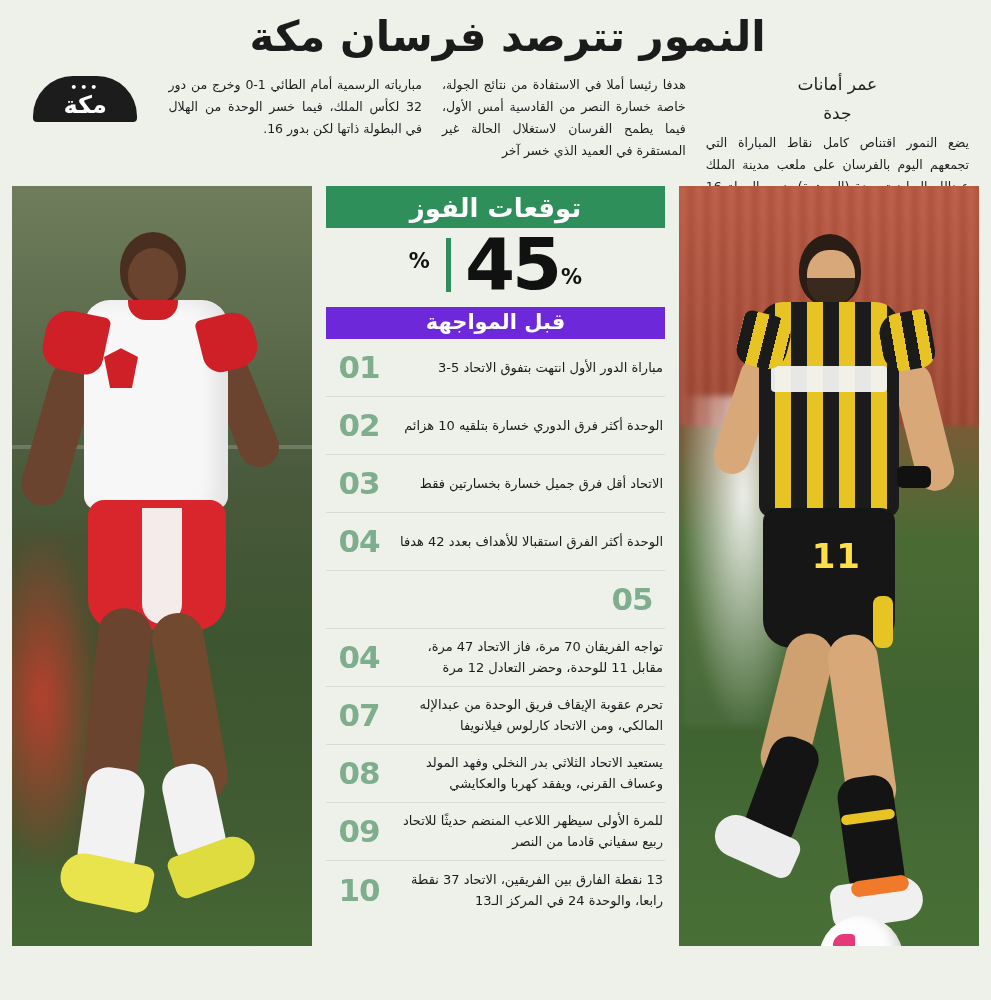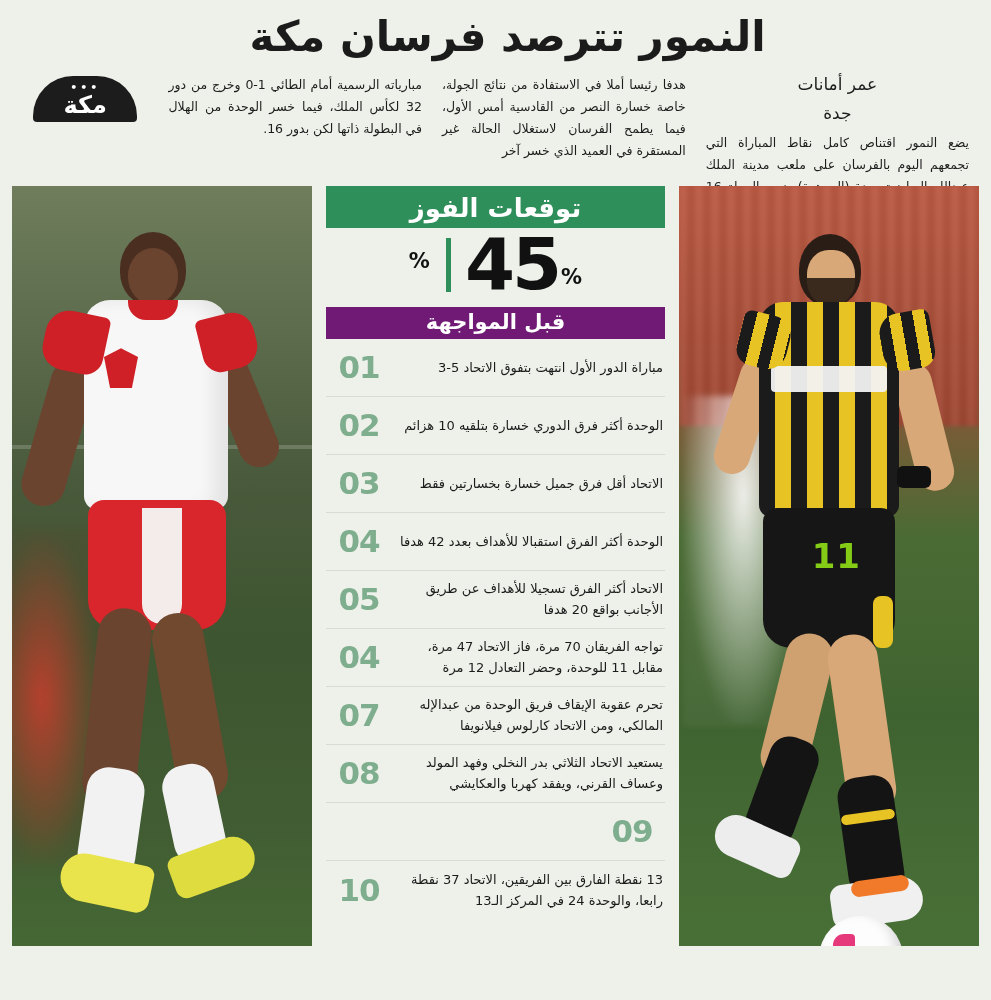--- a/index.html
+++ b/index.html
@@ -145,21 +145,21 @@
   }
   .divider-bar {
     width: 5px;
     height: 54px;
     background: #2f8f5b;
     margin: 0 8px;
   }
 
   
   .facts-title {
-    background: #701a75;
+    background: #6d28d9;
     color: #fff;
     text-align: center;
     font-size: 21px;
     font-weight: bold;
     padding: 3px 0 5px;
   }
   .fact {
     display: flex;
     flex-direction: row;
     align-items: center;
@@ -338,21 +338,21 @@
   .pr-shorts {
     position: absolute; right: 44px; top: 292px; width: 132px; height: 140px;
     background: #161616; border-radius: 14px 14px 28px 28px;
   }
   .pr-shorts-y {
     position: absolute; right: 46px; top: 380px; width: 20px; height: 52px;
     background: #e8c324; border-radius: 8px;
   }
   .pr-num {
     position: absolute; right: 78px; top: 320px;
-    color: #84cc16; font-size: 34px; font-weight: bold; letter-spacing: 1px;
+    color: #fde047; font-size: 34px; font-weight: bold; letter-spacing: 1px;
   }
   .pr-leg-l {
     position: absolute; right: 52px; top: 418px; width: 50px; height: 180px;
     background: #d8a878; border-radius: 24px; transform: rotate(-8deg);
   }
   .pr-leg-r {
     position: absolute; right: 118px; top: 416px; width: 48px; height: 150px;
     background: #cfa070; border-radius: 24px; transform: rotate(14deg);
   }
   .pr-sock-l {
@@ -494,36 +494,36 @@
       </div>
       <div class="fact">
         <div class="fact-txt">الاتحاد أقل فرق جميل خسارة بخسارتين فقط</div>
         <div class="fact-num">03</div>
       </div>
       <div class="fact">
         <div class="fact-txt">الوحدة أكثر الفرق استقبالا للأهداف بعدد 42 هدفا</div>
         <div class="fact-num">04</div>
       </div>
       <div class="fact">
-        <div class="fact-txt">الاتحاد أكثر الفرق تسجيلا للأهداف عن طريق الأجانب بواقع 20 هدفا</div>
         <div class="fact-num">05</div>
       </div>
       <div class="fact">
         <div class="fact-txt">تواجه الفريقان 70 مرة، فاز الاتحاد 47 مرة، مقابل 11 للوحدة، وحضر التعادل 12 مرة</div>
         <div class="fact-num">04</div>
       </div>
       <div class="fact">
         <div class="fact-txt">تحرم عقوبة الإيقاف فريق الوحدة من عبدالإله المالكي، ومن الاتحاد كارلوس فيلانويفا</div>
         <div class="fact-num">07</div>
       </div>
       <div class="fact">
         <div class="fact-txt">يستعيد الاتحاد الثلاثي بدر النخلي وفهد المولد وعساف القرني، ويفقد كهربا والعكايشي</div>
         <div class="fact-num">08</div>
       </div>
       <div class="fact">
+        <div class="fact-txt">للمرة الأولى سيظهر اللاعب المنضم حديثًا للاتحاد ربيع سفياني قادما من النصر</div>
         <div class="fact-num">09</div>
       </div>
       <div class="fact">
         <div class="fact-txt">13 نقطة الفارق بين الفريقين، الاتحاد 37 نقطة رابعا، والوحدة 24 في المركز الـ13</div>
         <div class="fact-num">10</div>
       </div>
     </div>
 
   </div>
 

